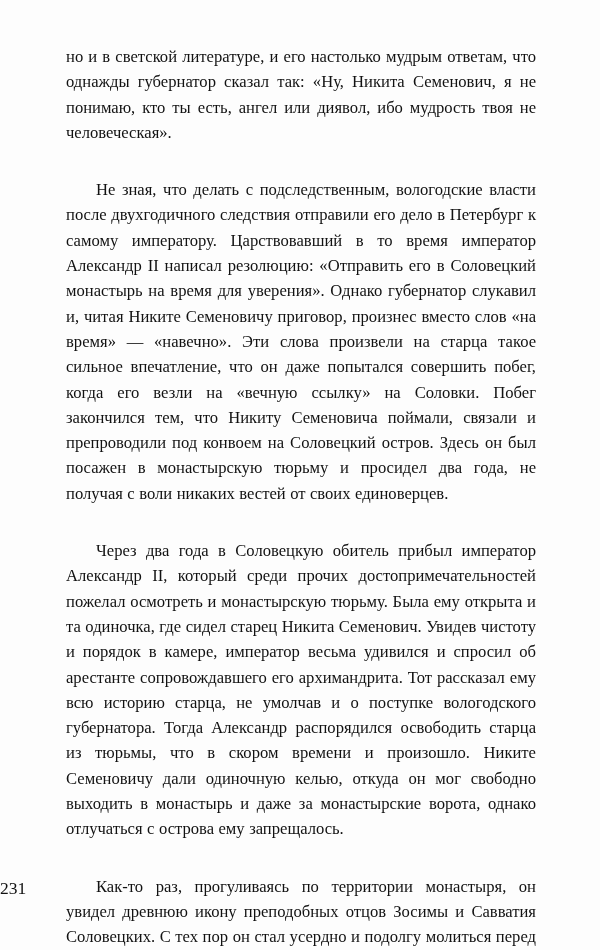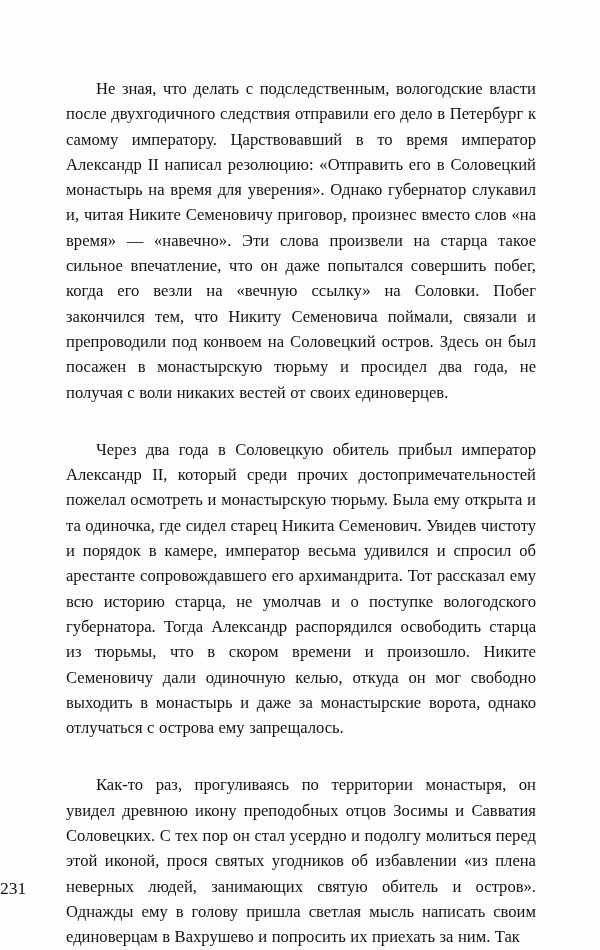--- a/index.html
+++ b/index.html
@@ -52,18 +52,19 @@
     font-size: 17.5px;
     font-family: Liberation Serif, serif;
     color: #111;
   }
 </style>
 </head>
 <body>
 
 <div class="page">
   <div class="text-column">
+    <p class="para">но и в светской литературе, и его настолько мудрым от­ветам, что однажды губернатор сказал так: «Ну, Никита Семенович, я не понимаю, кто ты есть, ангел или диявол, ибо мудрость твоя не человеческая».</p>
     <p class="para indent">Не зная, что делать с подследственным, вологодские власти после двухгодичного следствия отправили его дело в Петербург к самому императору. Царствовавший в то время император Александр II написал резолю­цию: «Отправить его в Соловецкий монастырь на вре­мя для уверения». Однако губернатор слукавил и, читая Никите Семеновичу приговор, произнес вместо слов «на время» — «навечно». Эти слова произвели на стар­ца такое сильное впечатление, что он даже попытался совершить побег, когда его везли на «вечную ссылку» на Соловки. Побег закончился тем, что Никиту Семе­новича поймали, связали и препроводили под конвоем на Соловецкий остров. Здесь он был посажен в монас­тырскую тюрьму и просидел два года, не получая с воли никаких вестей от своих единоверцев.</p>
     <p class="para indent">Через два года в Соловецкую обитель прибыл импе­ратор Александр II, который среди прочих достопри­мечательностей пожелал осмотреть и монастырскую тюрьму. Была ему открыта и та одиночка, где сидел ста­рец Никита Семенович. Увидев чистоту и порядок в ка­мере, император весьма удивился и спросил об арестан­те сопровождавшего его архимандрита. Тот рассказал ему всю историю старца, не умолчав и о поступке во­логодского губернатора. Тогда Александр распорядился освободить старца из тюрьмы, что в скором времени и произошло. Никите Семеновичу дали одиночную ке­лью, откуда он мог свободно выходить в монастырь и даже за монастырские ворота, однако отлучаться с ост­рова ему запрещалось.</p>
     <p class="para indent">Как-то раз, прогуливаясь по территории монастыря, он увидел древнюю икону преподобных отцов Зосимы и Савватия Соловецких. С тех пор он стал усердно и подолгу молиться перед этой иконой, прося святых угод­ников об избавлении «из плена неверных людей, зани­мающих святую обитель и остров». Однажды ему в голову пришла светлая мысль написать своим единовер­цам в Вахрушево и попросить их приехать за ним. Так</p>
   </div>
   <div class="page-number">231</div>
 </div>
 
 </body></html>

